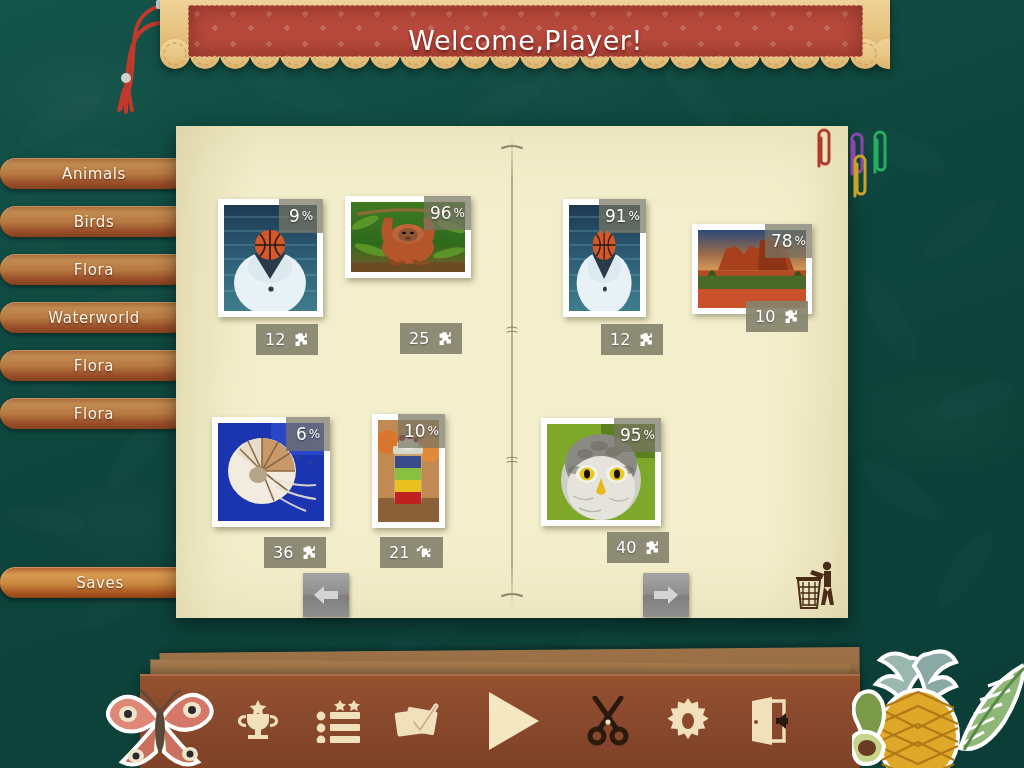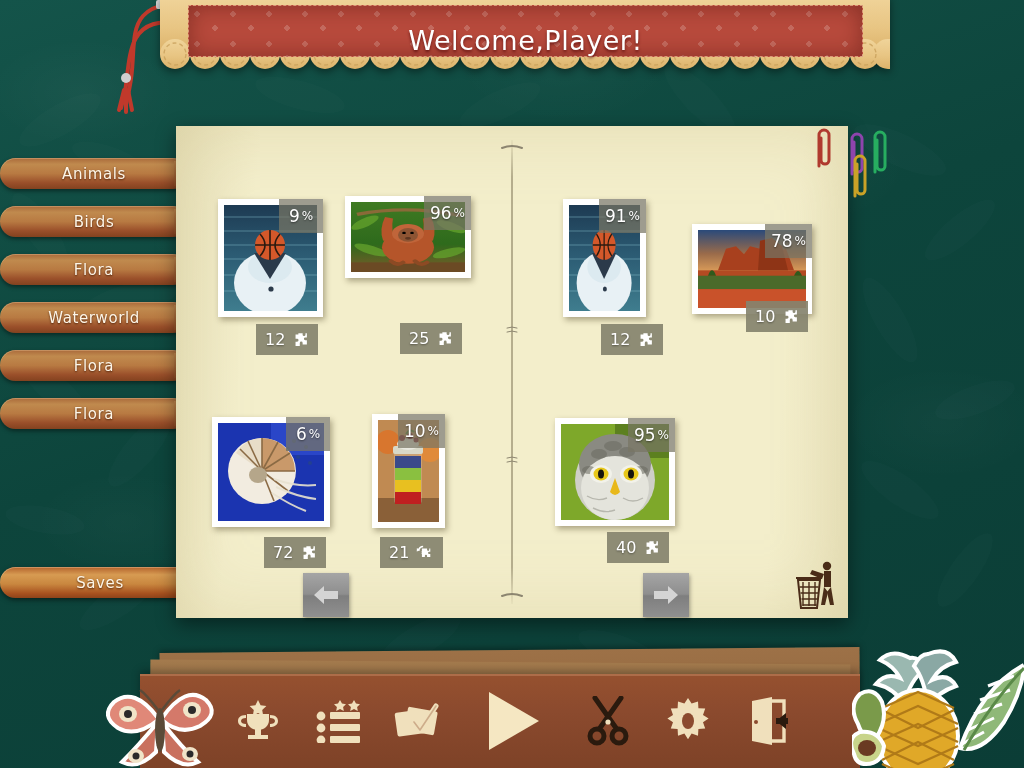--- a/index.html
+++ b/index.html
@@ -475,21 +475,21 @@
           <circle cx="92" cy="40" r="2"></circle>
       </g>
     </svg>
   </div>
   <div class="pct">
       <span>6</span>
       <span class="u">%</span>
     </div>
 </div>
 <div class="badge" style="left:264px;top:537px">
-  <span>72</span>
+  <span>36</span>
   <svg width="17" height="17" viewBox="0 0 24 24">
       <path fill="#fff" d="M9 3h6v2.2a2 2 0 104 0V3h2v6h-2.2a2 2 0 100 4H21v6h-6v-2.2a2 2 0 10-4 0V21H5v-6h2.2a2 2 0 100-4H5V5h4z"></path>
     </svg>
 </div>
 
 <div class="thumb" style="left:372px;top:414px;width:73px;height:114px">
   <div class="pic">
     <svg viewBox="0 0 61 102" preserveAspectRatio="none" style="width:100%;height:100%;display:block">
       <defs>
           <linearGradient id="wood1" x1="0" y1="0" x2="0" y2="1">
@@ -522,21 +522,21 @@
 </div>
 <div class="badge" style="left:380px;top:537px">
   <span>21</span>
   <svg width="18" height="18" viewBox="0 0 24 24">
     <path fill="#fff" d="M11 6h5v1.8a1.7 1.7 0 103.4 0V6h1.6v5h-1.8a1.7 1.7 0 100 3.4h1.8V19h-5v-1.8a1.7 1.7 0 10-3.4 0V19H8v-5H6.2a1.7 1.7 0 100-3.4H8V6h3z" transform="translate(1,1) scale(.86)"></path>
     <path fill="#fff" d="M9.5 2.2A7.6 7.6 0 002.4 8l2 .6a5.6 5.6 0 015.1-4.3z"></path>
     <path fill="#fff" d="M1.2 5.2L1 10l4.5-1.8z"></path>
   </svg>
 </div>
 
-<div class="thumb" style="left:555px;top:418px;width:120px;height:108px">
+<div class="thumb" style="left:541px;top:418px;width:120px;height:108px">
   <div class="pic">
     <svg viewBox="0 0 108 96" preserveAspectRatio="none" style="width:100%;height:100%;display:block">
       <rect width="108" height="96" fill="#7ea82a"></rect>
       <rect x="54" width="54" height="34" fill="#4a6a1a" opacity=".65"></rect>
       <ellipse cx="54" cy="56" rx="40" ry="40" fill="#cfcfc8"></ellipse>
       <ellipse cx="54" cy="40" rx="36" ry="30" fill="#8a8a82"></ellipse>
       <ellipse cx="54" cy="64" rx="34" ry="32" fill="#e4e4dc"></ellipse>
       <g fill="#6a6a60" opacity=".55">
         <ellipse cx="38" cy="30" rx="8" ry="5"></ellipse>
           <ellipse cx="66" cy="28" rx="8" ry="5"></ellipse>

